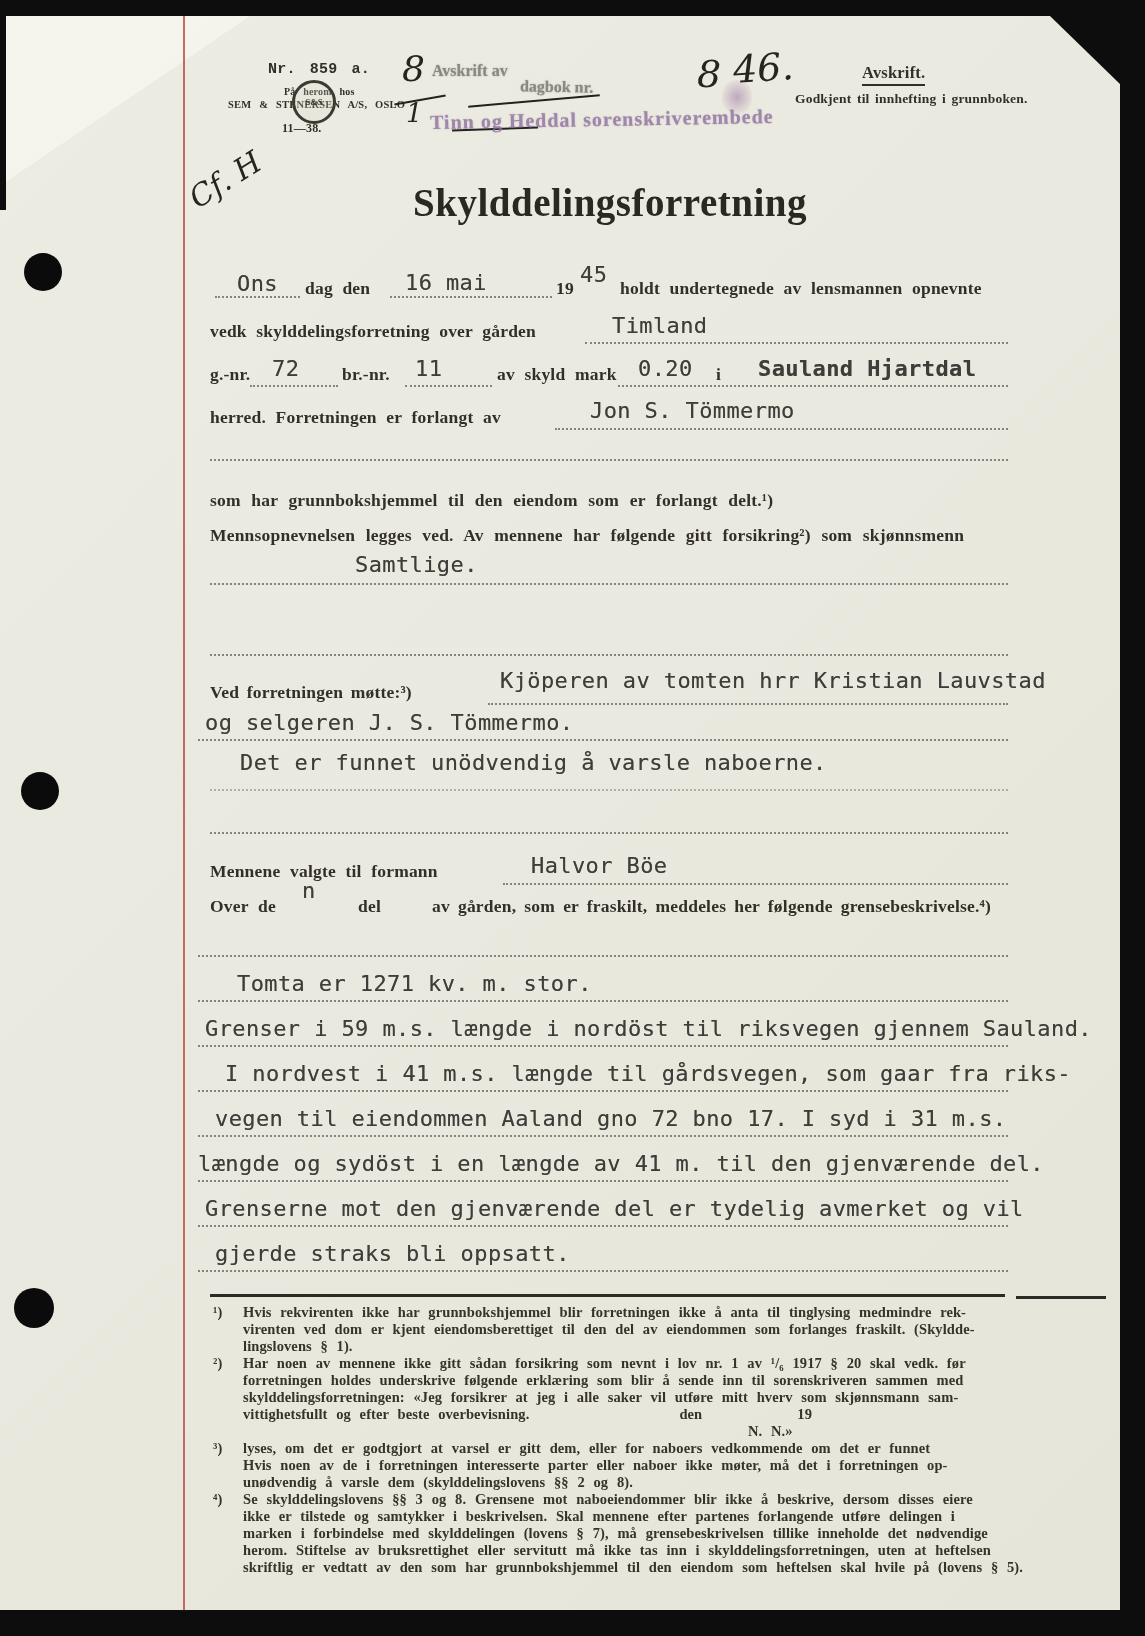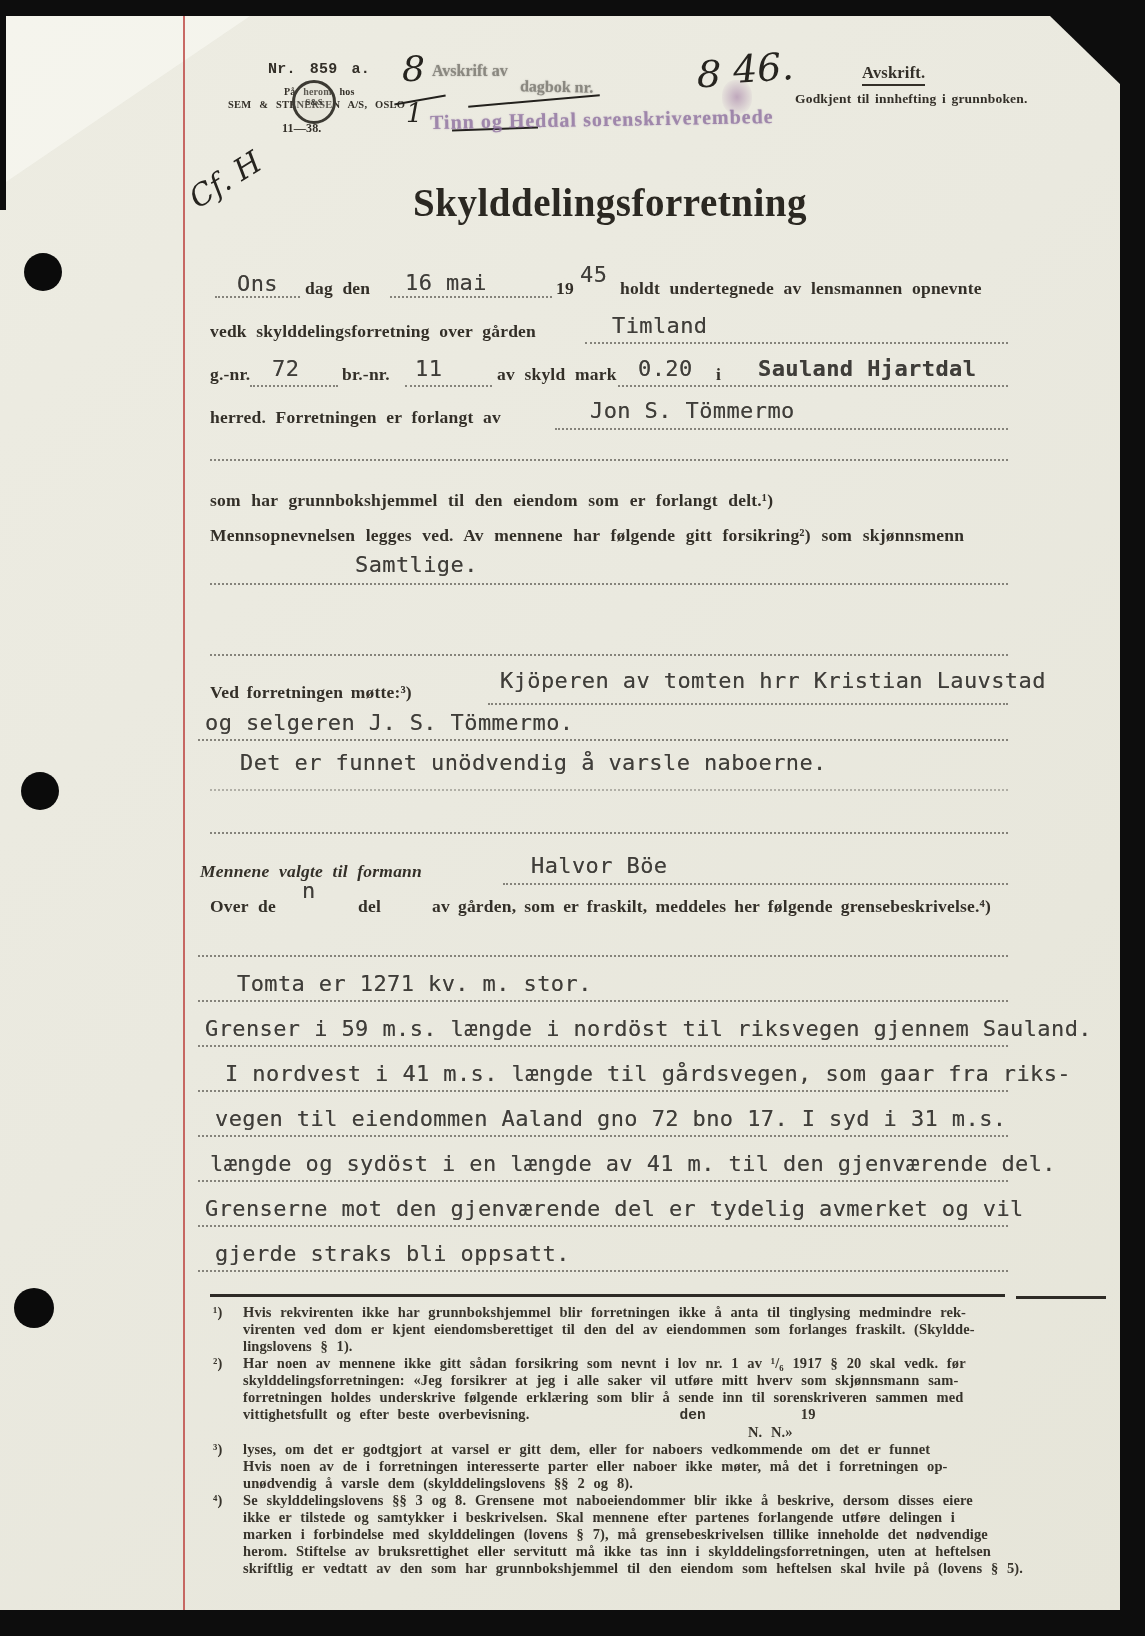--- a/index.html
+++ b/index.html
@@ -139,40 +139,40 @@
   <div class="typed" style="left:500px;top:668px;">Kjöperen av tomten hrr Kristian Lauvstad</div>
   <div class="lbl" style="left:210px;top:683px;word-spacing:3px;">Ved forretningen møtte:³)</div>
   <div class="dots" style="left:488px;top:701px;width:520px;"></div>
   <div class="typed" style="left:205px;top:710px;">og selgeren  J. S. Tömmermo.</div>
   <div class="dots" style="left:198px;top:737px;width:810px;"></div>
   <div class="typed" style="left:240px;top:750px;">Det er funnet unödvendig å varsle naboerne.</div>
   <div class="dots faint" style="left:210px;top:787px;width:798px;"></div>
 
   <div class="dots" style="left:210px;top:830px;width:798px;"></div>
 
-  <div class="lbl" style="left:200px;top:862px;font-style:italic;">Mennene valgte til formann</div>
+  <div class="lbl" style="left:210px;top:862px;">Mennene valgte til formann</div>
   <div class="typed" style="left:531px;top:853px;">Halvor Böe</div>
   <div class="dots" style="left:503px;top:881px;width:505px;"></div>
 
   <div class="lbl" style="left:210px;top:897px;">Over de</div>
   <div class="typed" style="left:302px;top:878px;">n</div>
   <div class="lbl" style="left:335px;top:897px;margin-left:23px;">del</div>
   <div class="lbl" style="left:432px;top:897px;word-spacing:3.5px;"><span>av gården, som er fraskilt, meddeles her følgende </span><span class="bold">grensebeskrivelse.⁴)</span></div>
 
   <div class="dots" style="left:198px;top:953px;width:810px;"></div>
   <div id="body-lines">
       <div class="typed" style="left: 237px; top: 971px;">Tomta er 1271 kv. m. stor.</div>
       <div class="dots" style="left: 198px; top: 998px; width: 810px;"></div>
       <div class="typed" style="left: 205px; top: 1016px;">Grenser i 59 m.s. længde i nordöst til riksvegen gjennem Sauland.</div>
       <div class="dots" style="left: 198px; top: 1043px; width: 810px;"></div>
       <div class="typed" style="left: 225px; top: 1061px;">I nordvest i 41 m.s. længde til gårdsvegen, som gaar fra riks-</div>
       <div class="dots" style="left: 198px; top: 1088px; width: 810px;"></div>
       <div class="typed" style="left: 215px; top: 1106px;">vegen til eiendommen Aaland gno 72 bno 17. I syd i 31 m.s.</div>
       <div class="dots" style="left: 198px; top: 1133px; width: 810px;"></div>
-      <div class="typed" style="left: 198px; top: 1151px; margin-left: 12px;">længde og sydöst i en længde av 41 m. til den gjenværende del.</div>
+      <div class="typed" style="left: 198px; top: 1151px;">længde og sydöst i en længde av 41 m. til den gjenværende del.</div>
       <div class="dots" style="left: 198px; top: 1178px; width: 810px;"></div>
       <div class="typed" style="left: 205px; top: 1196px;">Grenserne mot den gjenværende del er tydelig avmerket og vil</div>
       <div class="dots" style="left: 198px; top: 1223px; width: 810px;"></div>
       <div class="typed" style="left: 215px; top: 1241px;">gjerde straks bli oppsatt.</div>
       <div class="dots" style="left: 198px; top: 1268px; width: 810px;"></div>
     </div>
 
   <div class="rule-solid" style="left:210px;top:1294px;width:795px;"></div>
   <div class="rule-solid" style="left:1016px;top:1296px;width:90px;"></div>
 
@@ -182,23 +182,23 @@
         <div>
           <div class="fn-line"><span>Hvis rekvirenten ikke har grunnbokshjemmel blir forretningen ikke å anta til tinglysing medmindre rek-</span></div>
           <div class="fn-line"><span>virenten ved dom er kjent eiendomsberettiget til den del av eiendommen som forlanges fraskilt. (Skyldde-</span></div>
           <div class="fn-line"><span>lingslovens § 1).</span></div>
         </div>
       </div>
       <div class="fn">
         <div class="fn-marker">²)</div>
         <div>
           <div class="fn-line"><span>Har noen av mennene ikke gitt sådan forsikring som nevnt i lov nr. 1 av ¹/₆ 1917 §  20 skal  vedk. før</span></div>
+          <div class="fn-line"><span>forretningen holdes underskrive følgende erklæring som blir å sende inn til sorenskriveren sammen med</span></div>
           <div class="fn-line"><span>skylddelingsforretningen:   «Jeg forsikrer at jeg i alle saker vil utføre mitt hverv som skjønnsmann sam-</span></div>
-          <div class="fn-line"><span>forretningen holdes underskrive følgende erklæring som blir å sende inn til sorenskriveren sammen med</span></div>
-          <div class="fn-line"><span>vittighetsfullt og efter beste overbevisning.</span><span style="margin-left: 150px; font-family: Liberation Mono, monospace;">den</span><span style="margin-left: 95px;">19</span></div>
+          <div class="fn-line"><span>vittighetsfullt og efter beste overbevisning.</span><span style="margin-left: 150px;">den</span><span style="margin-left: 95px;">19</span></div>
           <div class="fn-line"><span style="margin-left: 505px;">N. N.»</span></div>
         </div>
       </div>
       <div class="fn">
         <div class="fn-marker">³)</div>
         <div>
           <div class="fn-line"><span>lyses, om det er godtgjort at varsel er gitt dem, eller for naboers vedkommende om det er funnet</span></div>
           <div class="fn-line"><span>Hvis noen av de i forretningen interesserte parter eller naboer </span><b>ikke</b><span> møter, må det i forretningen op-</span></div>
           <div class="fn-line"><span>unødvendig å varsle dem (skylddelingslovens §§ 2 og 8).</span></div>
         </div>

